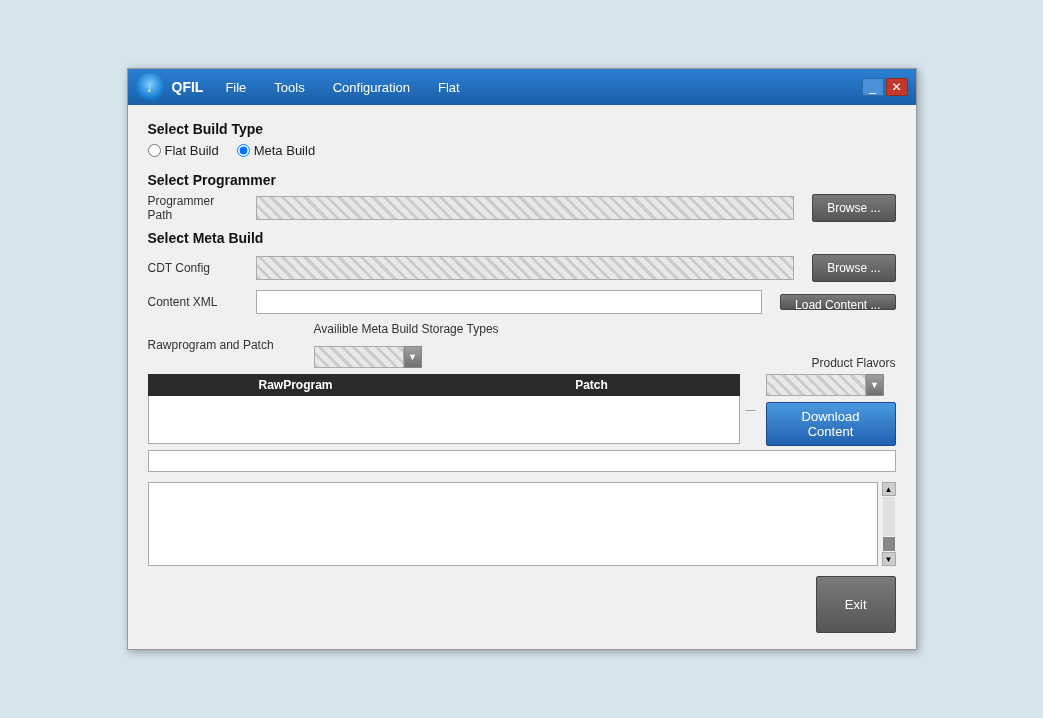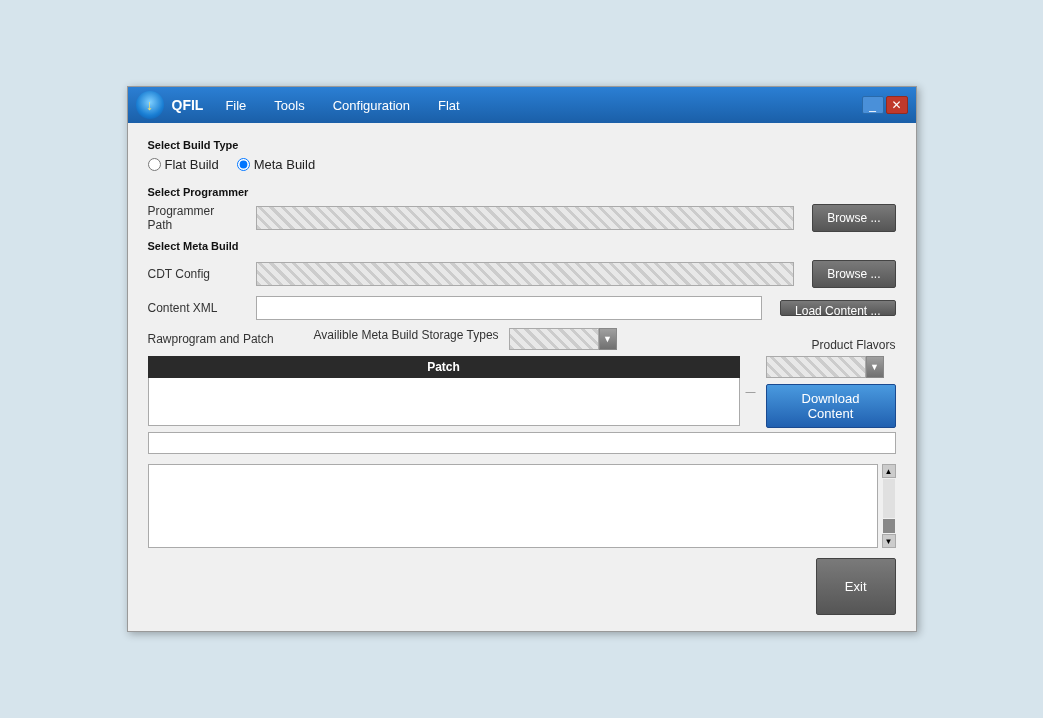--- a/index.html
+++ b/index.html
@@ -101,21 +101,21 @@
       background: linear-gradient(to bottom, #7a7a7a, #555);
       color: #fff;
       border: 1px solid #444;
       padding: 6px 16px;
       cursor: pointer;
       font-size: 13px;
       border-radius: 2px;
     }
     .section-label {
       font-weight: bold;
-      font-size: 11px;
+      font-size: 14px;
       margin-bottom: 6px;
       color: #111;
     }
     .radio-group {
       display: flex;
       gap: 18px;
       margin-bottom: 14px;
       align-items: center;
     }
     .radio-option {
@@ -441,31 +441,32 @@
       <span class="field-label">Content XML</span>
       <div class="field-input plain"></div>
       <button class="btn-load-content">Load Content ...</button>
     </div>
 
     <div class="mid-section">
 
       <div style="flex:1; display:flex; flex-direction:column; gap:4px;">
         <div style="display:flex; align-items:center; gap:20px; margin-bottom:2px;">
           <span class="rawprogram-label" style="font-size:12px; color:#333; white-space:nowrap;">Rawprogram and Patch</span>
-          <div style="display:flex; flex-direction:row; gap:10px; margin-left:20px;">
+          <div style="display:flex; flex-direction:column; gap:10px; margin-left:20px;">
             <span class="storage-label" style="font-size:12px; color:#333;">Availible Meta Build Storage Types</span>
             <div class="storage-select-row">
               <div class="storage-select"></div>
               <div class="dropdown-arrow">▼</div>
             </div>
           </div>
         </div>
         <div class="main-table-row">
           <div class="table-area">
             <div class="table-header">
+              <div class="table-header-cell">RawProgram</div>
               <div class="table-header-cell">Patch</div>
             </div>
             <div class="table-body"></div>
           </div>
           <div class="resizer-handle">
             <span>—</span>
           </div>
         </div>
       </div>
 

